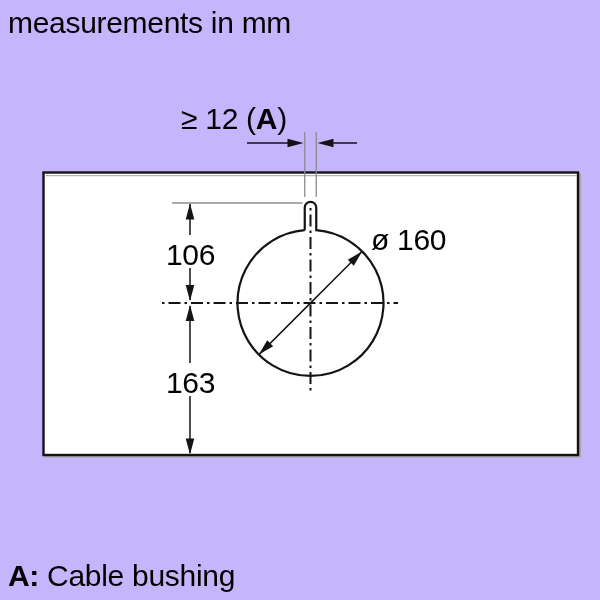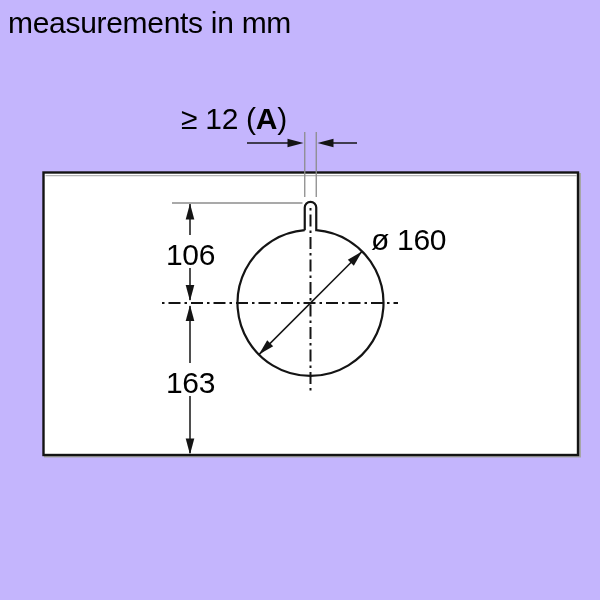--- a/index.html
+++ b/index.html
@@ -81,14 +81,18 @@
       <line x1="190" y1="306" x2="190" y2="453" stroke-width="1.5"></line>
       <polygon stroke="none" points="190,305 185.7,321 194.3,321"></polygon>
       <polygon stroke="none" points="190,454.5 185.7,438.5 194.3,438.5"></polygon>
     </g>
     <rect x="162" y="363" width="56" height="33" fill="#ffffff"></rect>
     <text x="190.5" y="392.5" text-anchor="middle">163</text>
 
     <text x="371" y="250" text-anchor="start">ø 160</text>
   </svg>
 
+  <div class="caption">
+    <span class="key">A:</span>
+    <span>Cable bushing</span>
+  </div>
 
 </div>
 
 </body></html>

